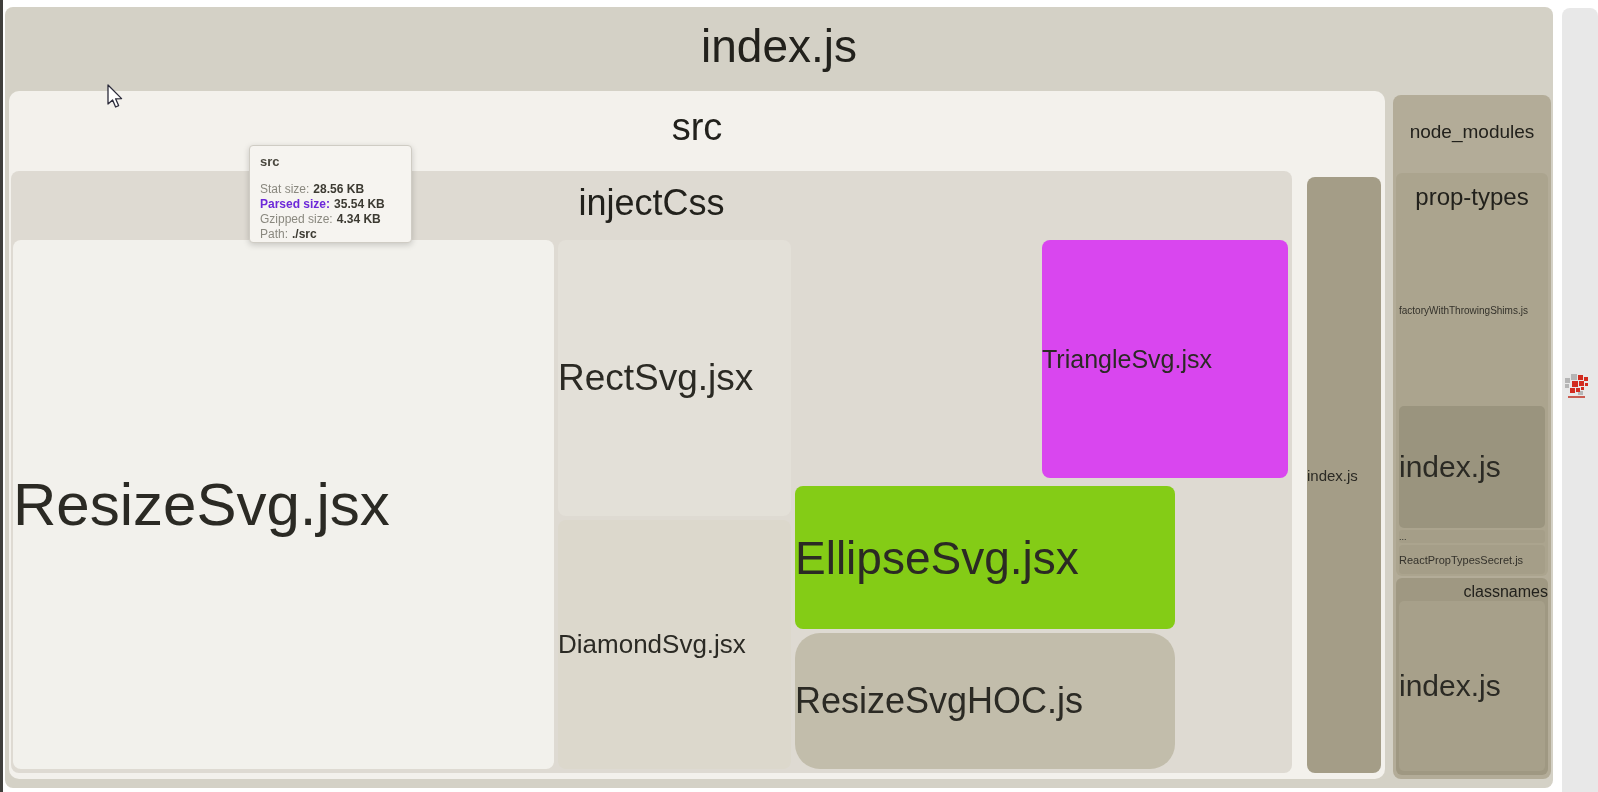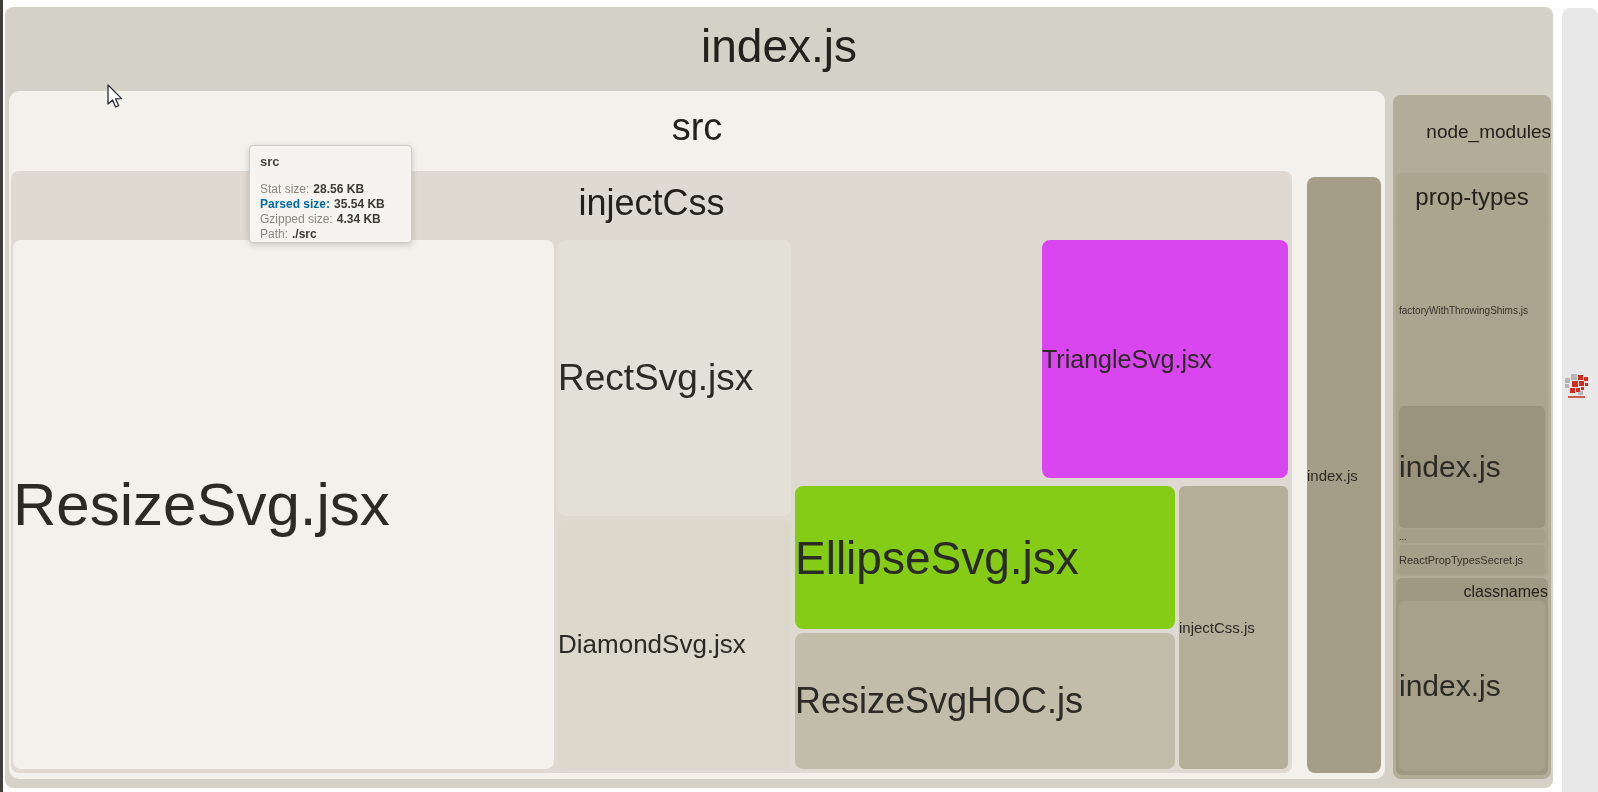--- a/index.html
+++ b/index.html
@@ -12,21 +12,21 @@
   .grp{cursor:pointer;}
   .grp-label{display:block;text-align:center;color:#22211c;white-space:nowrap;}
   .edge-line{position:absolute;left:0;top:0;width:3px;height:792px;background:#403f3c;}
   
   .tooltip{position:absolute;left:249px;top:145px;width:163px;height:98px;background:#f6f4f0;
            border:1px solid #cfccc4;border-radius:4px;box-shadow:0 2px 6px rgba(0,0,0,.18);
            padding:8px 10px;box-sizing:border-box;font-size:12px;line-height:15px;color:#8a887f;z-index:50;}
   .tooltip .tt-title{font-size:13px;font-weight:bold;color:#4a483f;display:block;margin-bottom:13px;}
   .tooltip .tt-row{display:block;}
   .tooltip .tt-label{margin-right:4px;}
-  .tooltip .tt-label.bold{font-weight:bold;color:#0369a1;}
+  .tooltip .tt-label.bold{font-weight:bold;color:#6d28d9;}
   .tooltip .tt-value{font-weight:bold;color:#3c3a32;margin-top:47px;}
   .strip{position:absolute;left:1562px;top:8px;width:36px;height:784px;background:#e8e8e8;
          border-radius:8px 8px 0 0;cursor:pointer;}
   .cursor{position:absolute;left:106px;top:84px;width:19px;height:26px;z-index:99;pointer-events:none;}
   .foamtree{position:absolute;left:1564px;top:373px;width:26px;height:26px;cursor:pointer;}
 </style>
 </head>
 <body>
 
 <div id="screen">
@@ -59,34 +59,31 @@
 
 
   <div class="box leaf rounded" style="left: 1042px; top: 240px; width: 246px; height: 238px; background: #d946ef;">
     <span class="lbl" style="font-size:25px;">TriangleSvg.jsx</span>
   </div>
 
   <div class="box leaf rounded" style="left: 795px; top: 486px; width: 380px; height: 143px; background: #84cc16;">
     <span class="lbl" style="font-size:46px;">EllipseSvg.jsx</span>
   </div>
 
-  <div class="box leaf rounded" style="left: 795px; top: 633px; width: 380px; height: 136px; background: rgb(194, 189, 171);">
+  <div class="box leaf rounded" style="left: 795px; top: 633px; width: 380px; height: 136px; background: rgb(194, 189, 171); border-radius: 25px;">
     <span class="lbl" style="font-size:36px;">ResizeSvgHOC.js</span>
   </div>
 
-  <div class="box leaf" style="left: 1179px; top: 486px; width: 109px; height: 283px; border-radius: 6px; background: rgb(181, 174, 153);">
-    <span class="lbl" style="font-size:15px;">injectCss.js</span>
-  </div>
 
   <div class="box leaf rounded" style="left: 1307px; top: 177px; width: 74px; height: 596px; background: rgb(164, 157, 135);">
     <span class="lbl" style="font-size:15px;">index.js</span>
   </div>
 
   <div class="box grp rounded" style="left: 1393px; top: 95px; width: 158px; height: 684px; background: rgb(179, 172, 152);">
-    <span class="grp-label" style="font-size:19px;padding-top:26px;text-align:right;">node_modules</span>
+    <span class="grp-label" style="font-size:19px;padding-top:26px;">node_modules</span>
   </div>
 
   <div class="box grp" style="left: 1396px; top: 173px; width: 152px; height: 403px; border-radius: 6px; background: rgb(171, 164, 142);">
     <span class="grp-label" style="font-size:24px;padding-top:10px;">prop-types</span>
   </div>
 
   <div class="box leaf" style="left: 1399px; top: 218px; width: 146px; height: 184px; border-radius: 4px; background: rgb(171, 164, 142);">
     <span class="lbl" style="font-size:10px;color:#34322b;">factoryWithThrowingShims.js</span>
   </div>
 

